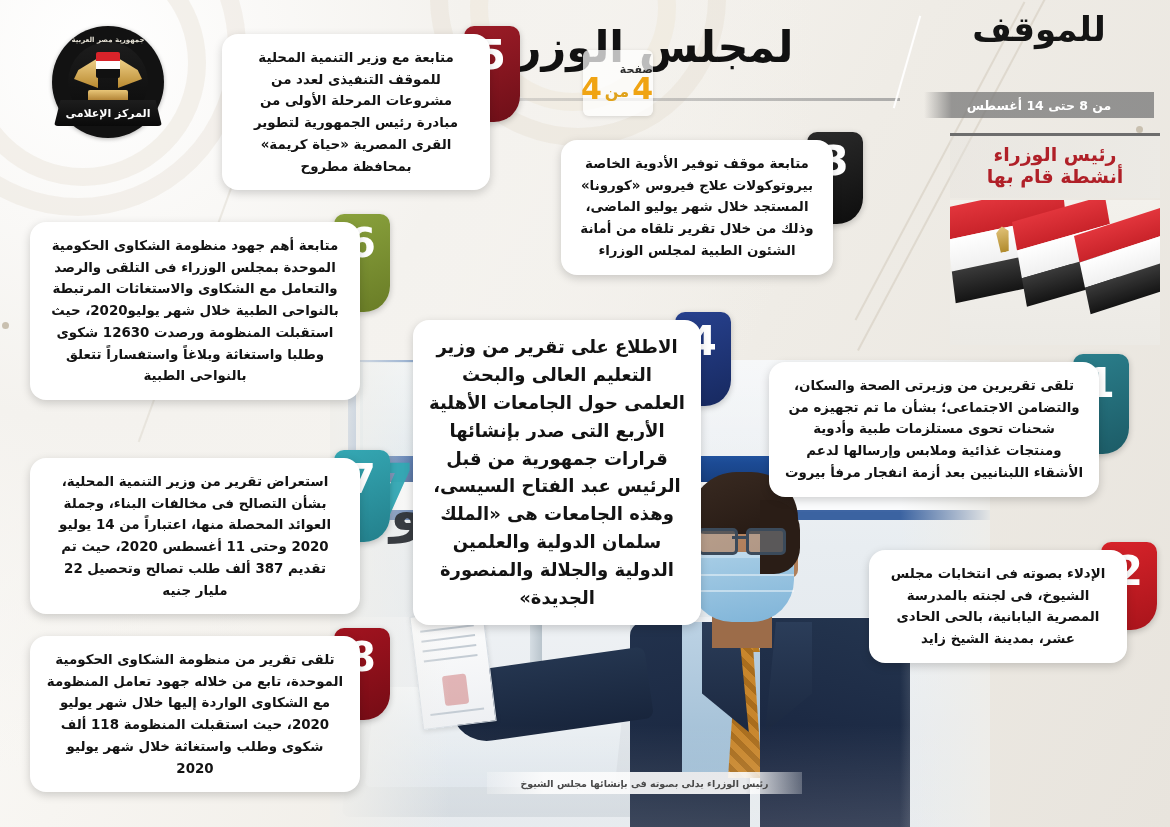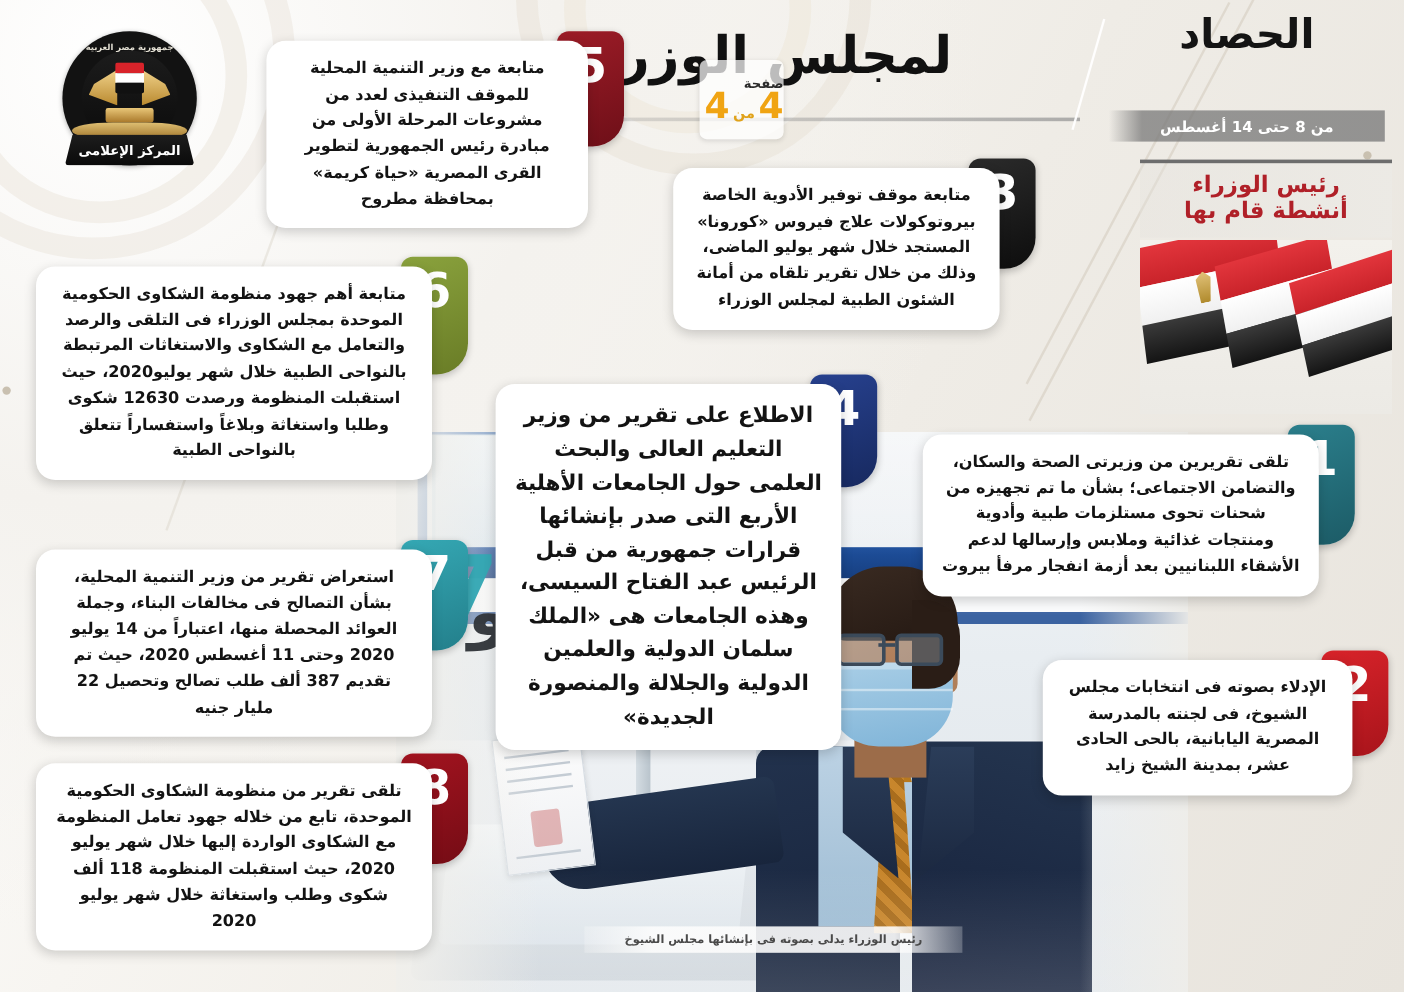--- a/index.html
+++ b/index.html
@@ -105,21 +105,21 @@
   .lg-flag{position:absolute;left:44px;top:26px;width:24px;height:26px;border-radius:2px;overflow:hidden;}
   .lg-flag i{display:block;height:33.33%;}
   .lg-flag i:nth-child(1){background:#d8232a;}
   .lg-flag i:nth-child(2){background:#fff;}
   .lg-flag i:nth-child(3){background:#111;}
   .lg-eagle-w{position:absolute;left:22px;top:30px;width:68px;height:44px;}
   .lg-wing{position:absolute;top:2px;width:24px;height:30px;background:linear-gradient(180deg,#f0d28a,#b9892f);}
   .lg-wing.l{left:0;clip-path:polygon(100% 0,100% 100%,0 70%,18% 40%);}
   .lg-wing.r{right:0;clip-path:polygon(0 0,0 100%,100% 70%,82% 40%);}
   .lg-base{position:absolute;left:14px;top:34px;width:40px;height:12px;background:linear-gradient(180deg,#e8c678,#a9782a);border-radius:2px;}
-  .lg-ribbon{position:absolute;left:2px;bottom:0;width:108px;height:26px;background:linear-gradient(180deg,#1d1d1d,#0a0a0a);border-radius:4px;
+  .lg-ribbon{position:absolute;left:2px;bottom:12px;width:108px;height:26px;background:linear-gradient(180deg,#1d1d1d,#0a0a0a);border-radius:4px;
     clip-path:polygon(6% 0,94% 0,100% 100%,0 100%);display:flex;align-items:center;justify-content:center;}
   .lg-ribbon span{font-size:11px;font-weight:bold;color:#fff;}
   .lg-arc{position:absolute;inset:4px;border-radius:50%;}
   .lg-arc span{position:absolute;left:0;right:0;text-align:center;font-size:7px;color:#e4e0d4;font-weight:bold;}
   .lg-arc .top{top:6px;}
   .lg-arc .bot{bottom:12px;}
   .lg-gold{position:absolute;left:8px;bottom:22px;width:96px;height:14px;background:linear-gradient(180deg,#e9c878,#a87a2c);border-radius:50%/70%;opacity:.95;}
 
   #titleblock{position:absolute;right:16px;top:12px;width:230px;text-align:center;}
   #title-main{font-size:34px;font-weight:bold;color:#141414;line-height:1.02;letter-spacing:-.5px;}
@@ -142,21 +142,21 @@
   
   #pagebadge{
     position:absolute;left:583px;top:50px;width:70px;height:66px;
     background:rgba(255,255,255,.72);border-radius:6px;
     box-shadow:0 1px 4px rgba(0,0,0,.12);
     display:flex;flex-direction:column;align-items:flex-start;justify-content:center;
   }
   #pagebadge .lbl{font-size:11px;font-weight:bold;color:#2b2b2b;margin-bottom:-2px;}
   #pagebadge .nums{display:flex;align-items:flex-end;gap:3px;color:#f0a413;font-weight:bold;}
   #pagebadge .nums .n{font-size:30px;line-height:1;}
-  #pagebadge .nums .of{font-size:12px;color:#e0a21a;padding-bottom:3px;}
+  #pagebadge .nums .of{font-size:16px;color:#e0a21a;padding-bottom:3px;}
 
   
   #rightpanel{position:absolute;right:10px;top:133px;width:210px;}
   #rp-title{
     background:linear-gradient(90deg,rgba(228,226,221,.35),rgba(236,234,229,.95));
     border-top:3px solid #6d6d6d;
     padding:8px 6px 10px;text-align:center;
   }
   #rp-title div{font-size:19px;font-weight:bold;color:#b02028;line-height:1.15;}
   #flags{position:relative;height:145px;margin-top:2px;overflow:hidden;background:linear-gradient(180deg,#f3f1ec,#eceae5);}
@@ -305,21 +305,21 @@
     <div class="lg-ribbon">
       <span>المركز الإعلامى</span>
     </div>
   </div>
 
   <div id="bigtitle">لمجلس الوزراء</div>
   <div id="titlerule"></div>
   <div id="slash"></div>
 
   <div id="titleblock">
-    <div id="title-main">الحصاد</div>
+    <div id="title-main">للموقف</div>
   </div>
   <div id="daterange">من 8 حتى 14 أغسطس</div>
 
   <div id="pagebadge">
     <div class="lbl">صفحة</div>
     <div class="nums">
       <span class="n">4</span>
       <span class="of">من</span>
       <span class="n">4</span>
     </div>

